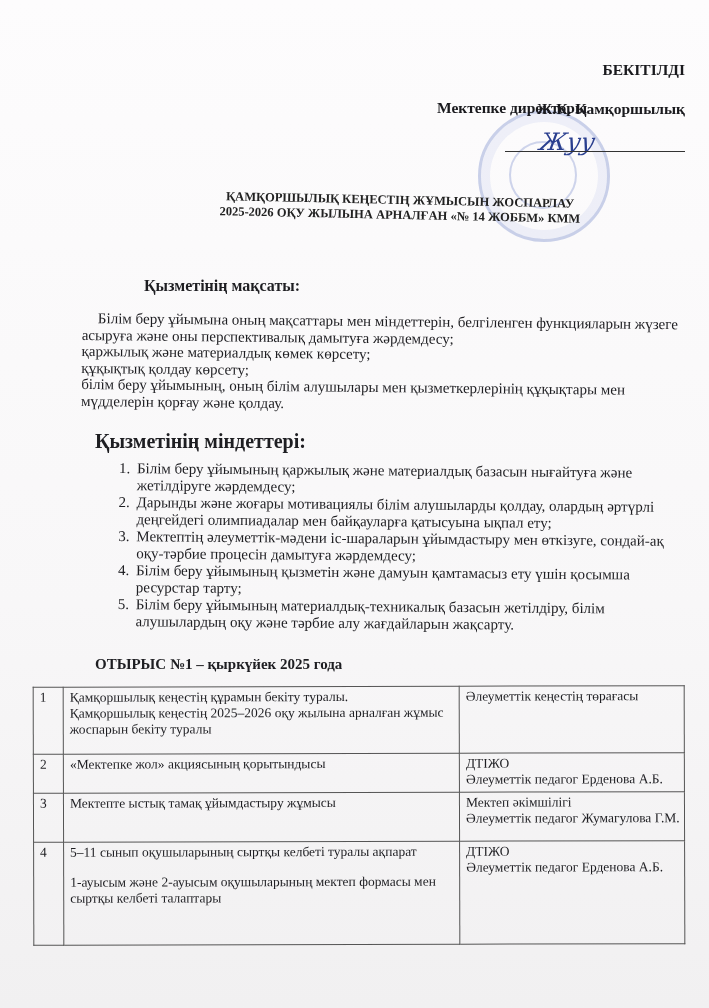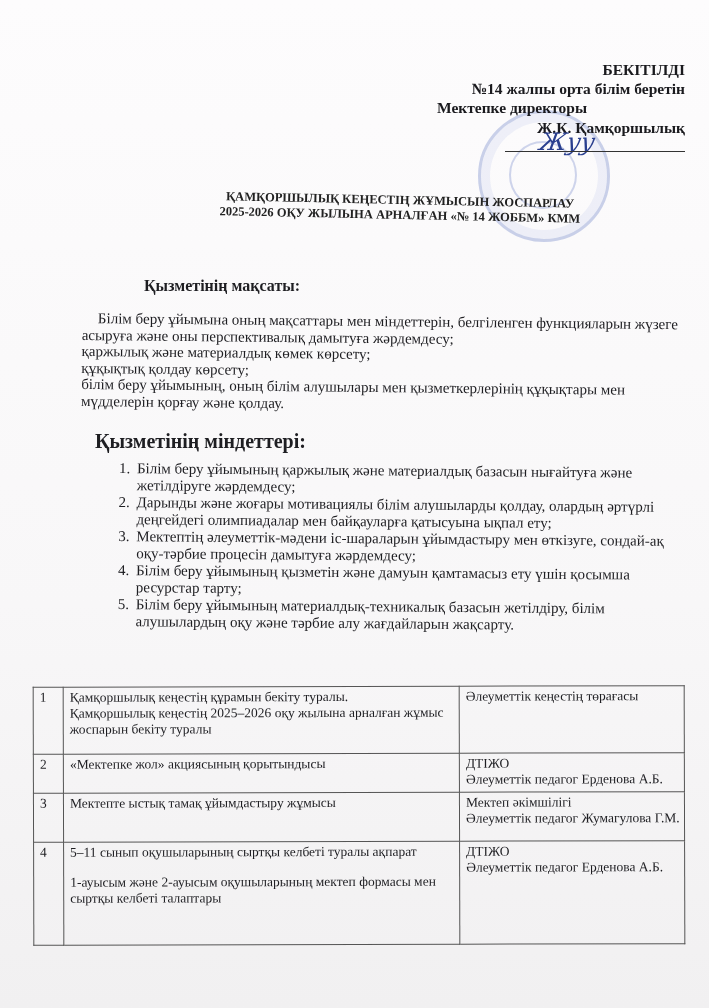--- a/index.html
+++ b/index.html
@@ -53,21 +53,20 @@
 <body>
 
 <div class="page">
 
   <div class="stamp">
     <div class="stamp-inner"></div>
   </div>
 
   <div class="approve">
     <div class="l1">БЕКІТІЛДІ</div>
-    <div class="l2">№14 жалпы орта білім беретін</div>
     <div class="l3">Мектепке директоры</div>
     <div class="l4">Ж.К. Қамқоршылық</div>
   </div>
   <div class="signature">Жуу</div>
   <div class="sign-line"></div>
 
   <div class="title">
     <div>ҚАМҚОРШЫЛЫҚ КЕҢЕСТІҢ ЖҰМЫСЫН ЖОСПАРЛАУ</div>
     <div>2025-2026 ОҚУ ЖЫЛЫНА АРНАЛҒАН «№ 14 ЖОББМ» КММ</div>
   </div>
@@ -82,20 +81,21 @@
 
   <div class="h-tasks">Қызметінің міндеттері:</div>
   <ol class="tasks">
     <li>Білім беру ұйымының қаржылық және материалдық базасын нығайтуға және жетілдіруге жәрдемдесу;</li>
     <li>Дарынды және жоғары мотивациялы білім алушыларды қолдау, олардың әртүрлі деңгейдегі олимпиадалар мен байқауларға қатысуына ықпал ету;</li>
     <li>Мектептің әлеуметтік-мәдени іс-шараларын ұйымдастыру мен өткізуге, сондай-ақ оқу-тәрбие процесін дамытуға жәрдемдесу;</li>
     <li>Білім беру ұйымының қызметін және дамуын қамтамасыз ету үшін қосымша ресурстар тарту;</li>
     <li>Білім беру ұйымының материалдық-техникалық базасын жетілдіру, білім алушылардың оқу және тәрбие алу жағдайларын жақсарту.</li>
   </ol>
 
+  <div class="session">ОТЫРЫС №1 –  қыркүйек  2025 года</div>
 
   <table class="plan">
     <tbody>
         <tr class="r1">
       <td class="num">1</td>
       <td class="topic">
         <span class="cell-line">Қамқоршылық кеңестің құрамын бекіту туралы.</span>
         <span class="cell-line">Қамқоршылық кеңестің 2025–2026 оқу жылына арналған жұмыс жоспарын бекіту туралы</span>
       </td>
       <td>

